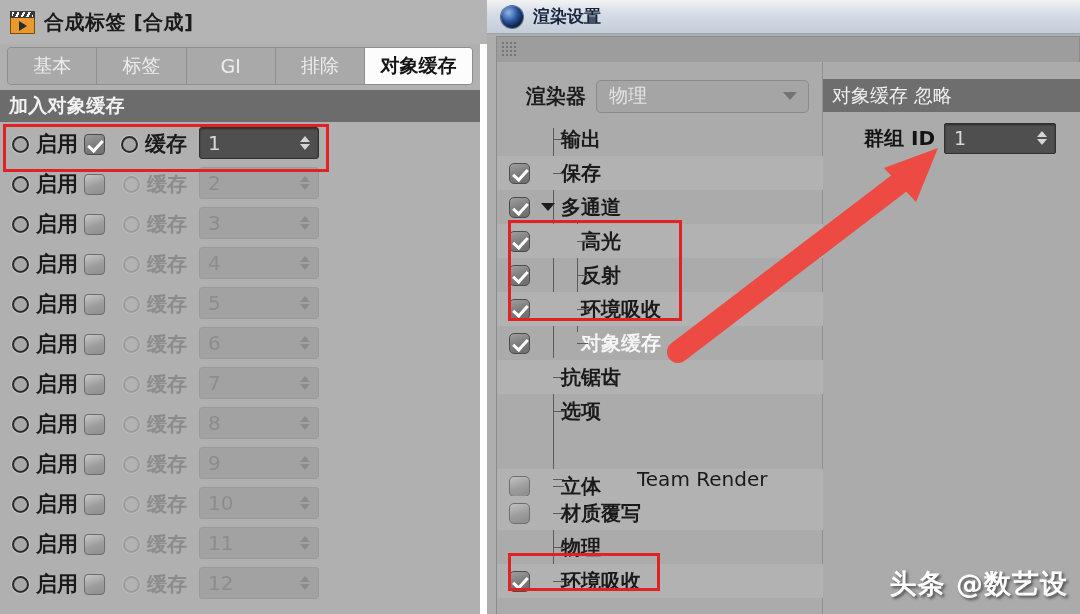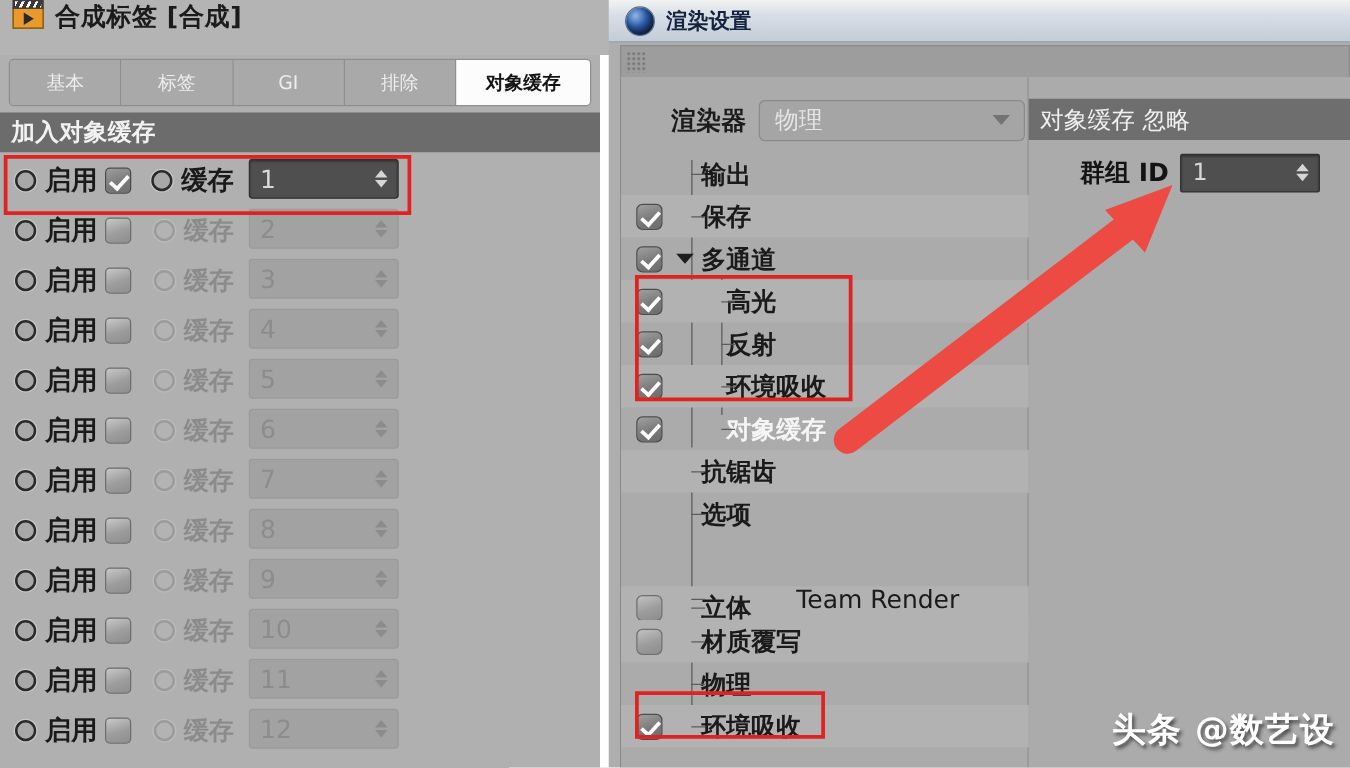--- a/index.html
+++ b/index.html
@@ -12,21 +12,21 @@
   #root { position: relative; width: 1080px; height: 614px; }
 
   
   #left-panel {
     position: absolute; left: 0; top: 0; width: 480px; height: 614px;
     background: #b0b0b0;
   }
   #left-titlebar {
     position: absolute; left: 0; top: 0; width: 499px; height: 44px;
     background: #b4b4b4;
-    display: flex; align-items: flex-start; padding-left: 10px;
+    display: flex; align-items: center; padding-left: 10px;
   }
   .clapper-icon {
     width: 25px; height: 23px; position: relative; flex: 0 0 auto;
     margin-right: 9px;
   }
   .clapper-icon .board {
     position: absolute; left: 0; top: 6px; width: 25px; height: 17px;
     background: #e89a2e; border: 1px solid #7a4c05;
   }
   .clapper-icon .top {
@@ -51,21 +51,21 @@
     letter-spacing: 0.5px; white-space: nowrap;
   }
 
   #tabbar {
     position: absolute; left: 7px; top: 47px; width: 466px; height: 38px;
     display: flex; border: 1px solid #8e8e8e; border-radius: 4px;
     overflow: hidden; background: #a9a9a9;
   }
   .tab {
     flex: 1 1 0; display: flex; align-items: center; justify-content: center;
-    font-size: 15px; color: #ededed; border-right: 1px solid #8e8e8e;
+    font-size: 19px; color: #ededed; border-right: 1px solid #8e8e8e;
     background: #a9a9a9; white-space: nowrap;
   }
   .tab:last-child { border-right: none; }
   .tab.active {
     background: #fcfcfc; color: #141414; font-weight: 700;
     flex: 0 0 107px;
   }
 
   #section-header {
     position: absolute; left: 0; top: 90px; width: 480px; height: 32px;
@@ -191,21 +191,21 @@
   #rp-leftcol {
     position: relative; width: 326px; height: 552px; background: #ababab;
     border-right: 1px solid #8f8f8f;
   }
   #renderer-row {
     position: absolute; left: 0; top: 14px; width: 326px; height: 40px;
     display: flex; align-items: center;
   }
   #renderer-label {
     font-size: 20px; color: #1b1b1b; font-weight: 700;
-    margin-left: 40px; margin-right: 10px; white-space: nowrap;
+    margin-left: 29px; margin-right: 10px; white-space: nowrap;
   }
   #renderer-select {
     position: relative; width: 213px; height: 33px;
     background: #a5a5a5; border: 1px solid #8a8a8a; border-radius: 5px;
     display: flex; align-items: center; padding-left: 12px;
   }
   #renderer-value { font-size: 19px; color: #e4e4e4; }
   #renderer-caret {
     position: absolute; right: 11px; top: 50%; transform: translateY(-50%);
     width: 0; height: 0;

